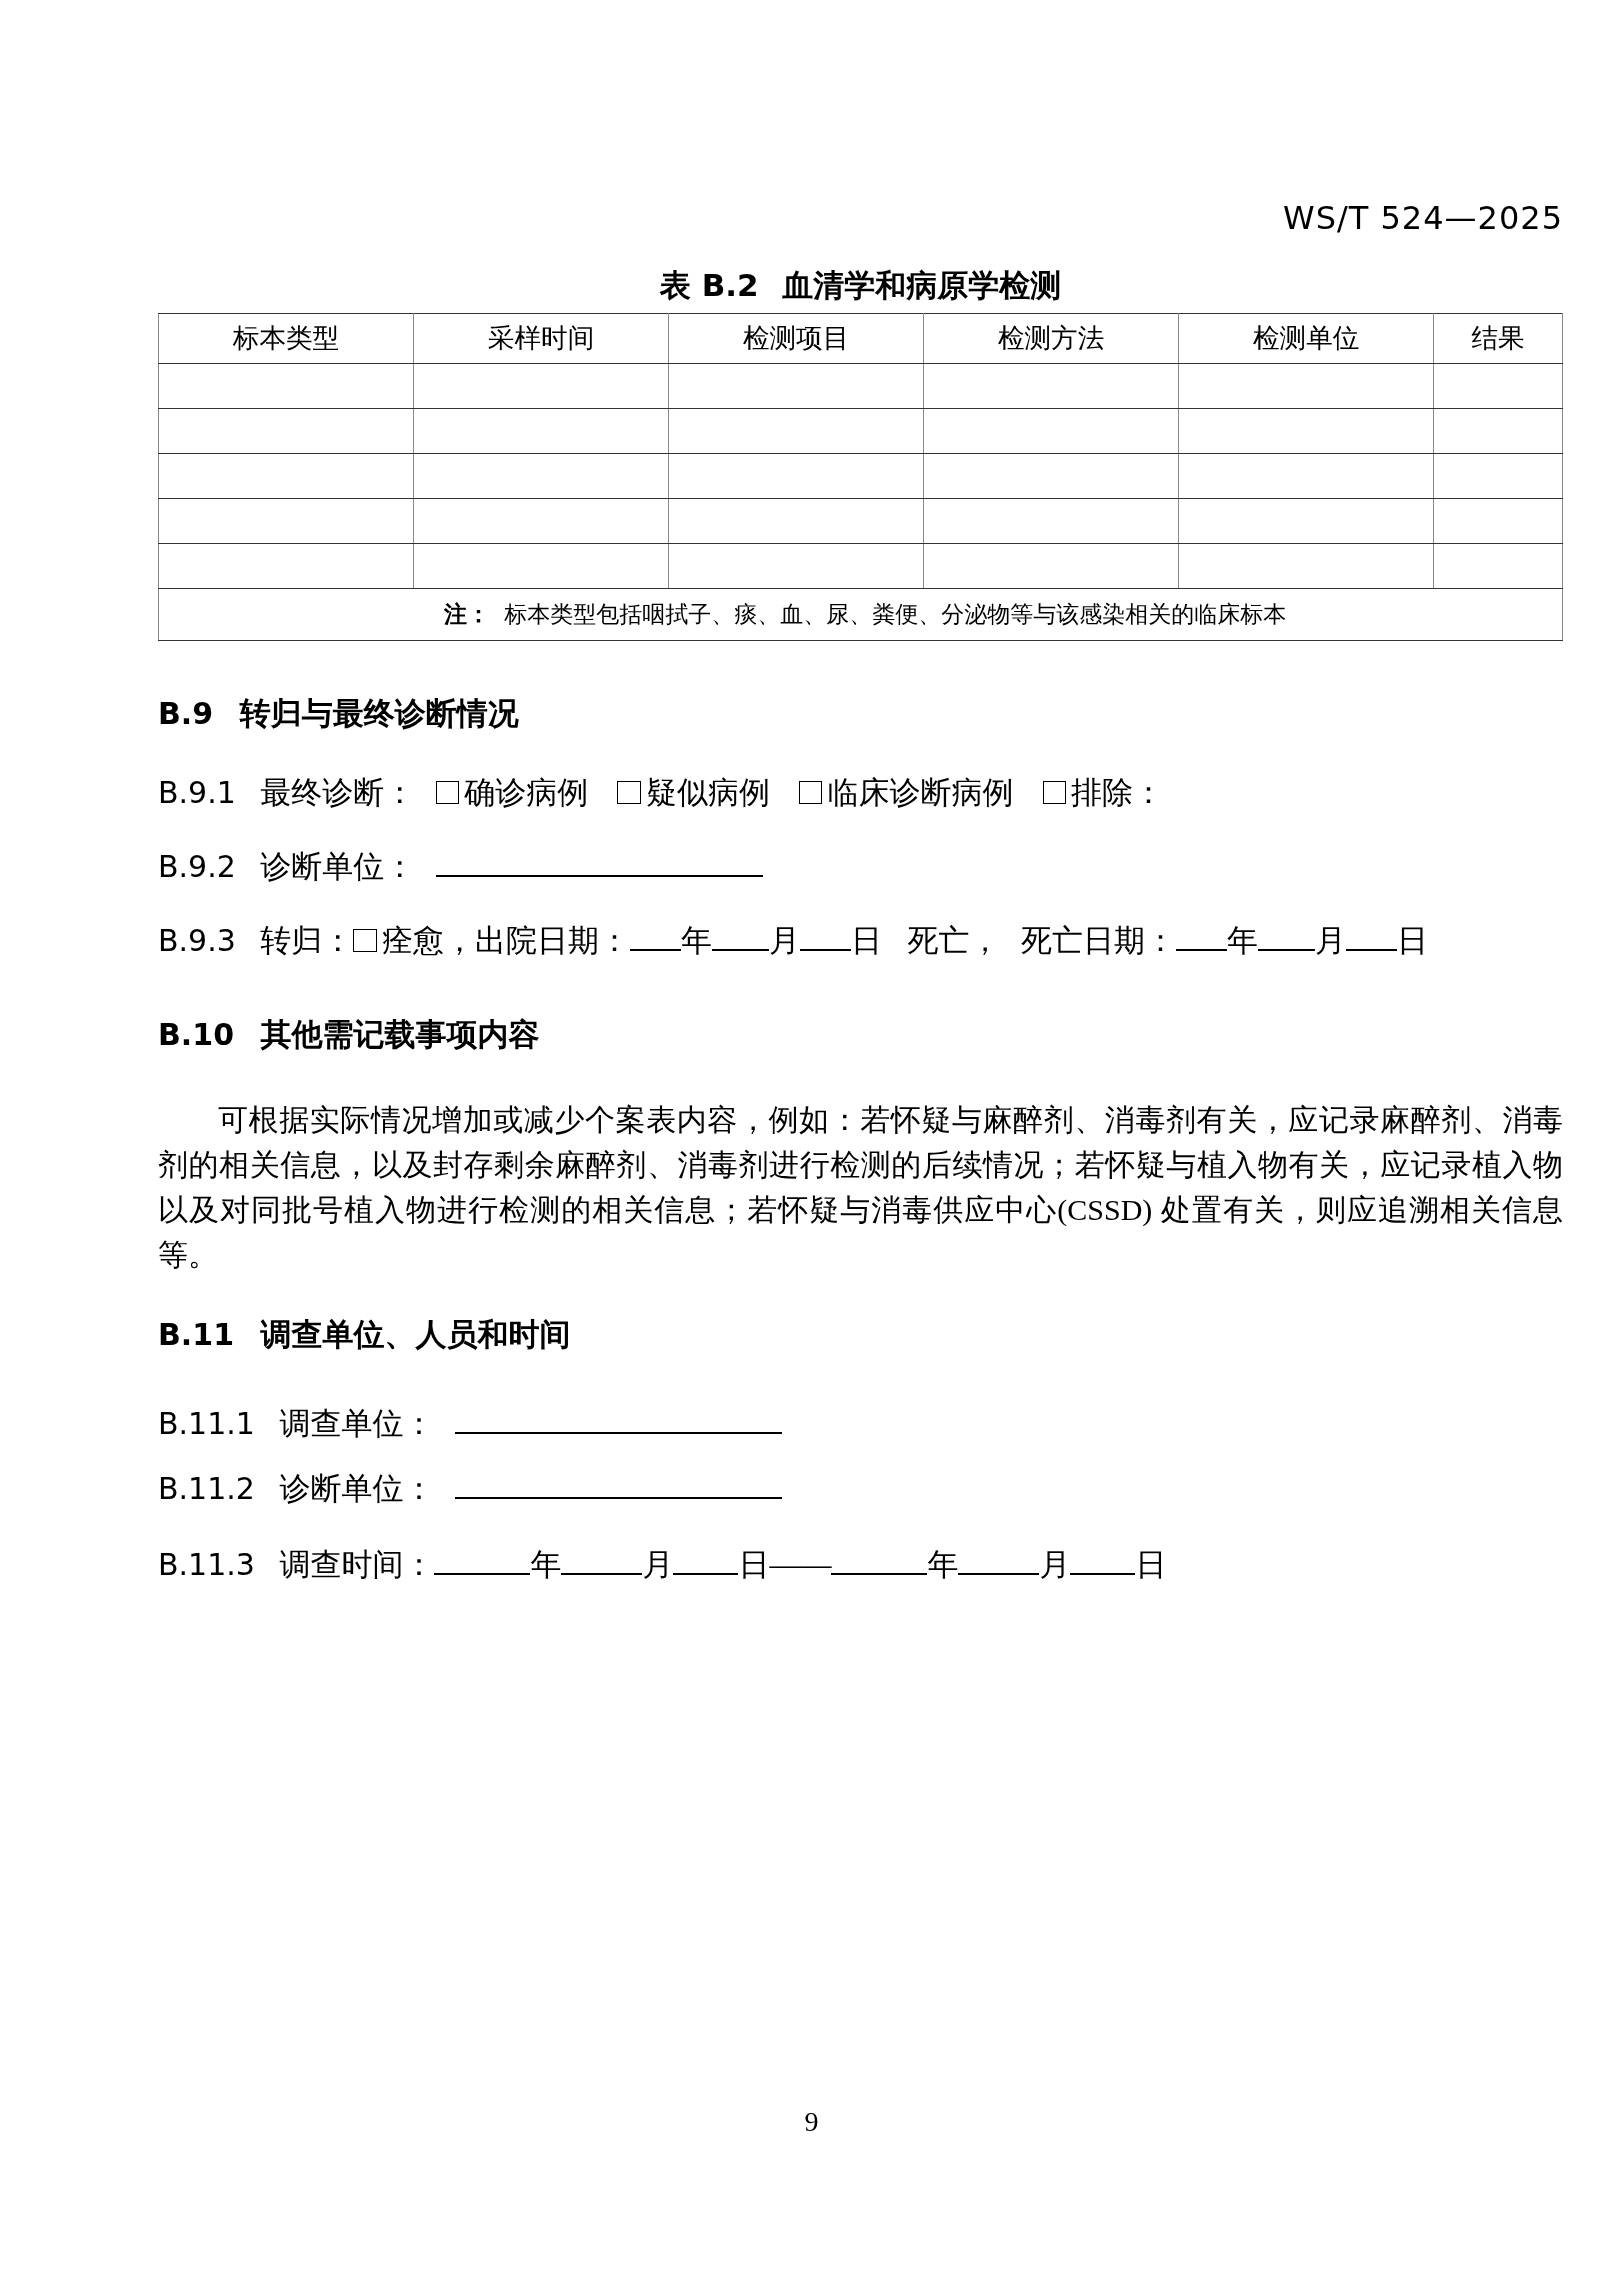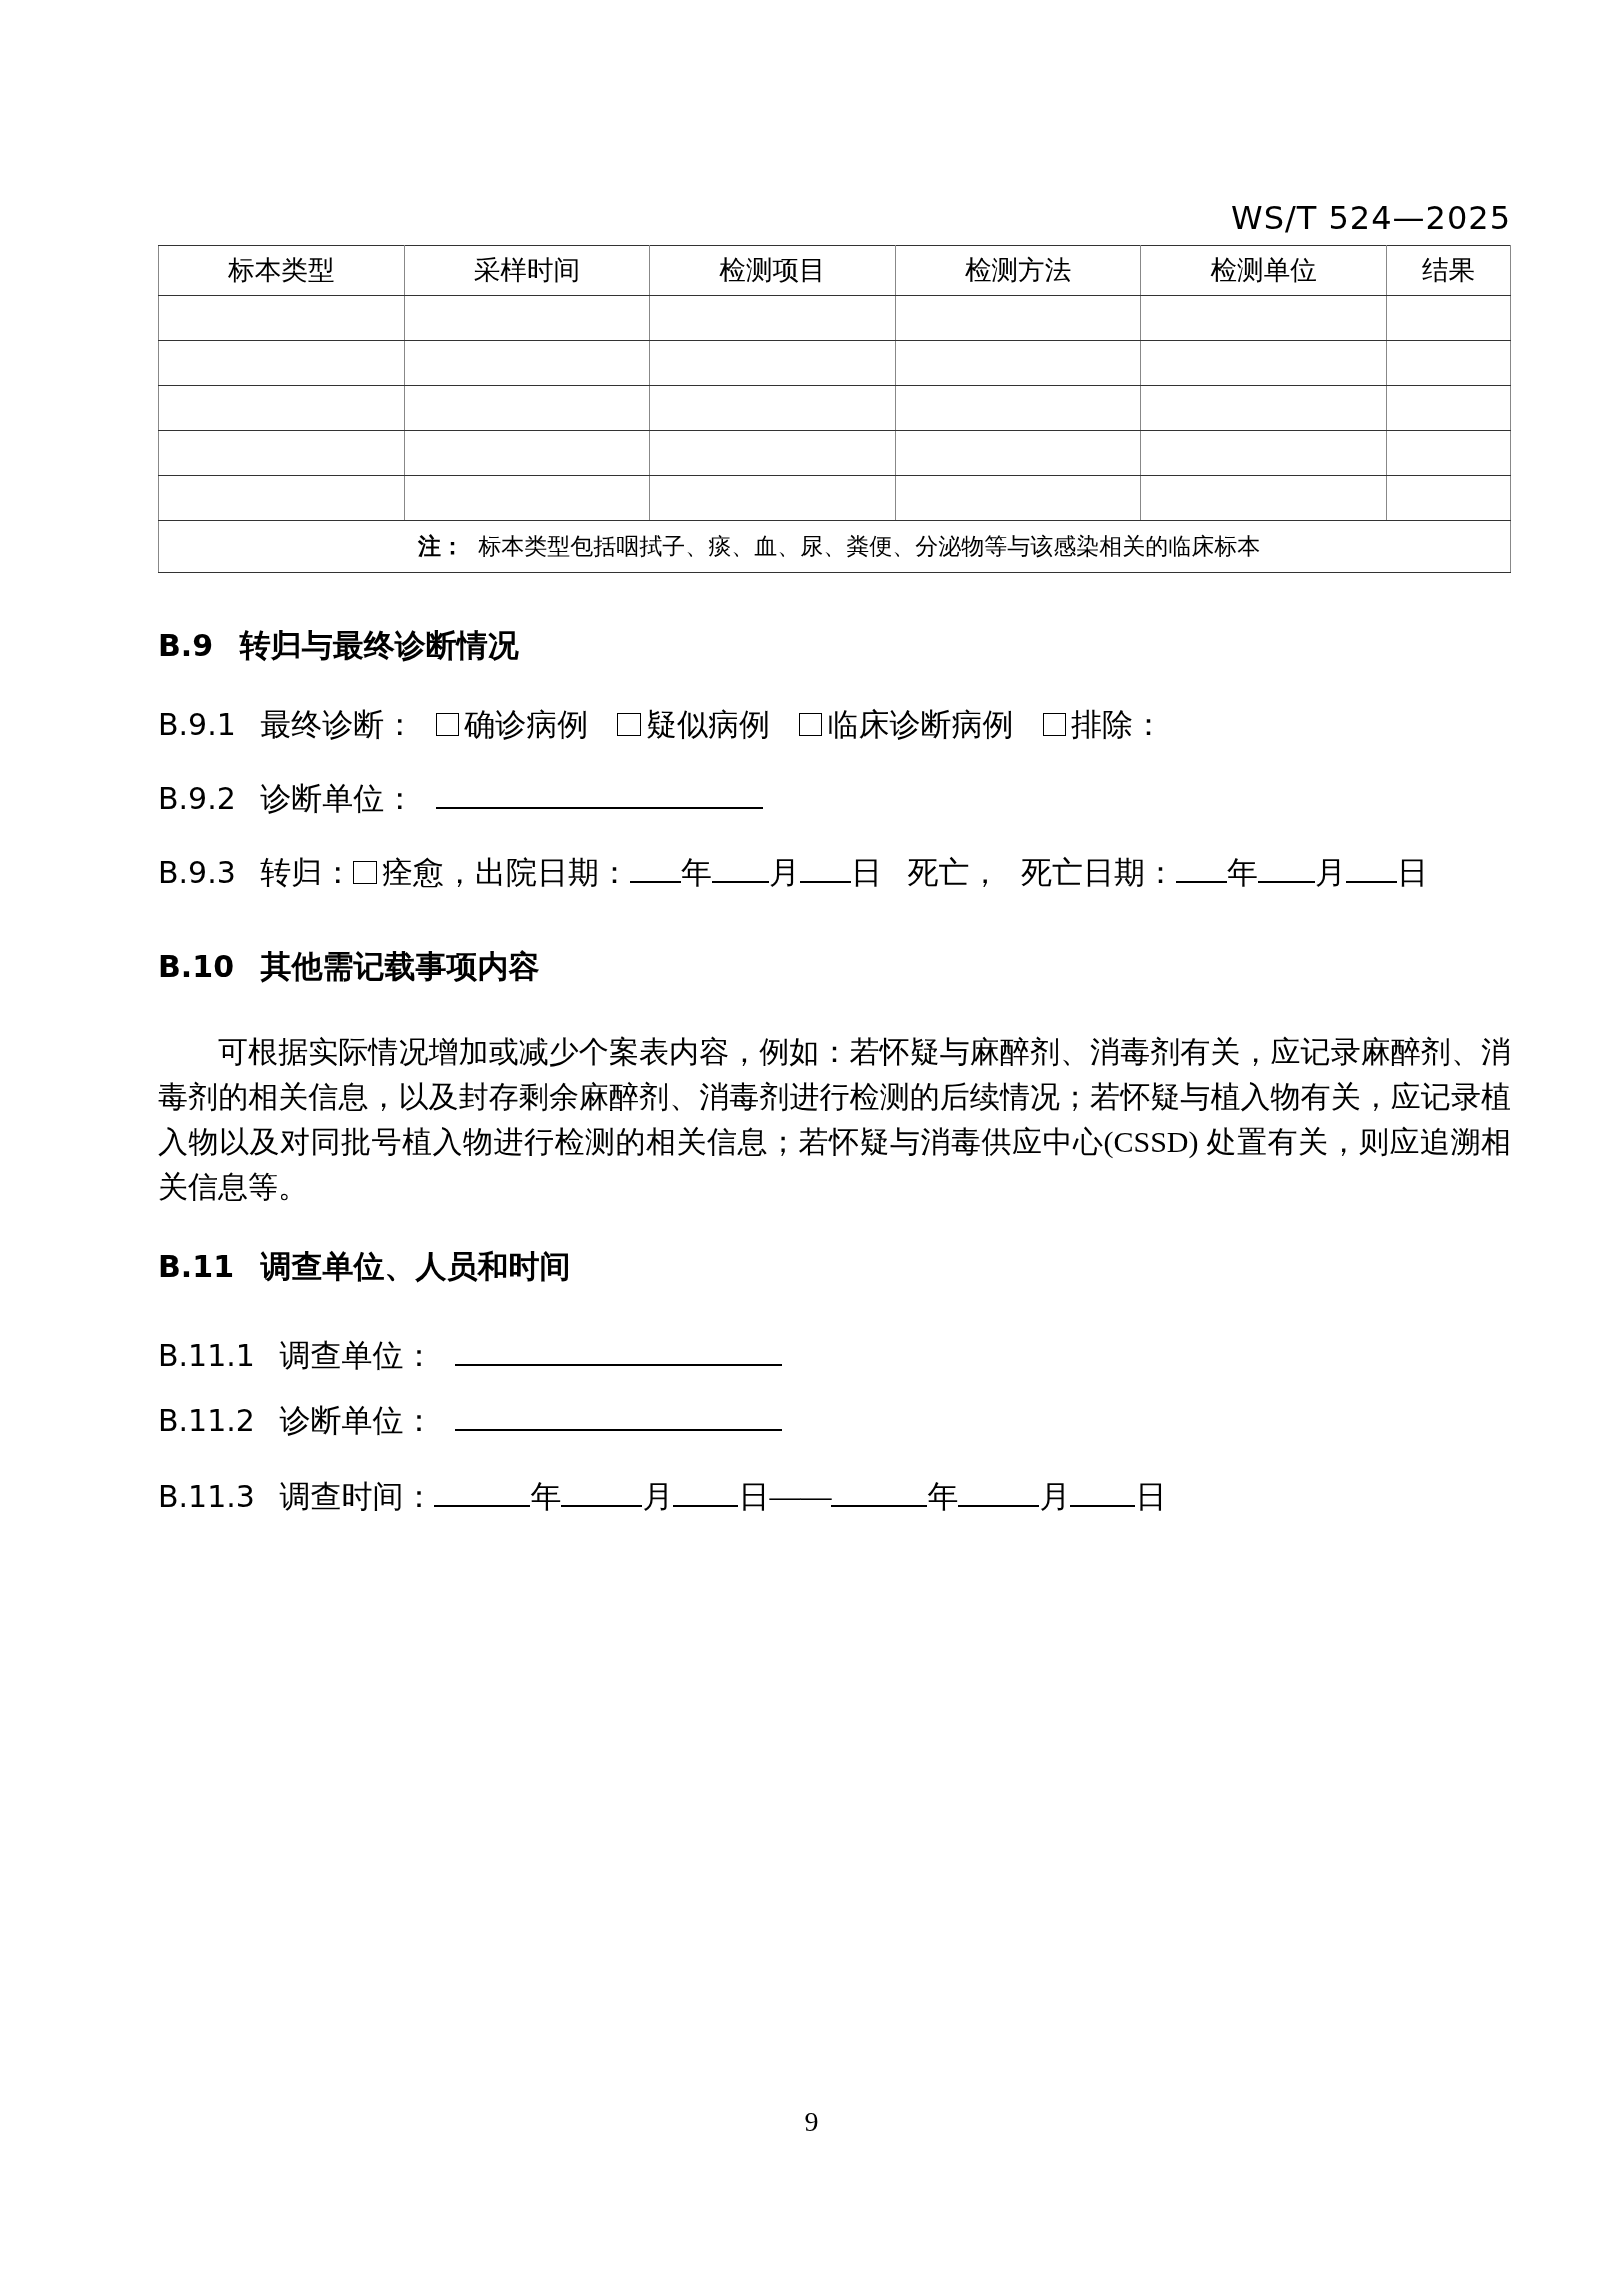--- a/index.html
+++ b/index.html
@@ -4,21 +4,21 @@
 <style>
   html,body{margin:0;padding:0;background:#ffffff;}
   .page{
     position:relative;
     width:1623px;height:2295px;
     background:#ffffff;color:#000;
     font-family:"Liberation Serif","DejaVu Serif",serif;
     font-size:31px;line-height:1.2;
     overflow:hidden;
     box-sizing:border-box;
-    padding:0 112px 0 158px;
+    padding:0 60px 0 158px;
   }
   .hdr{
     margin-top:200px;
     text-align:right;
     font-family:"DejaVu Sans","Liberation Sans",sans-serif;
     font-size:32px;letter-spacing:1px;
     line-height:36px;
   }
   .line{white-space:nowrap;line-height:38px;}
   .num{
@@ -108,20 +108,23 @@
   }
 </style>
 </head>
 <body>
 
 <div class="page">
 
   <div class="hdr">WS/T 524—2025</div>
 
 
+  <div class="caption">
+    <span class="cap-num">表 B.2</span><span>血清学和病原学检测</span>
+  </div>
 
   <table class="tbl">
     <tbody>
       <tr class="hrow">
         <td>标本类型</td>
         <td>采样时间</td>
         <td>检测项目</td>
         <td>检测方法</td>
         <td>检测单位</td>
         <td>结果</td>

